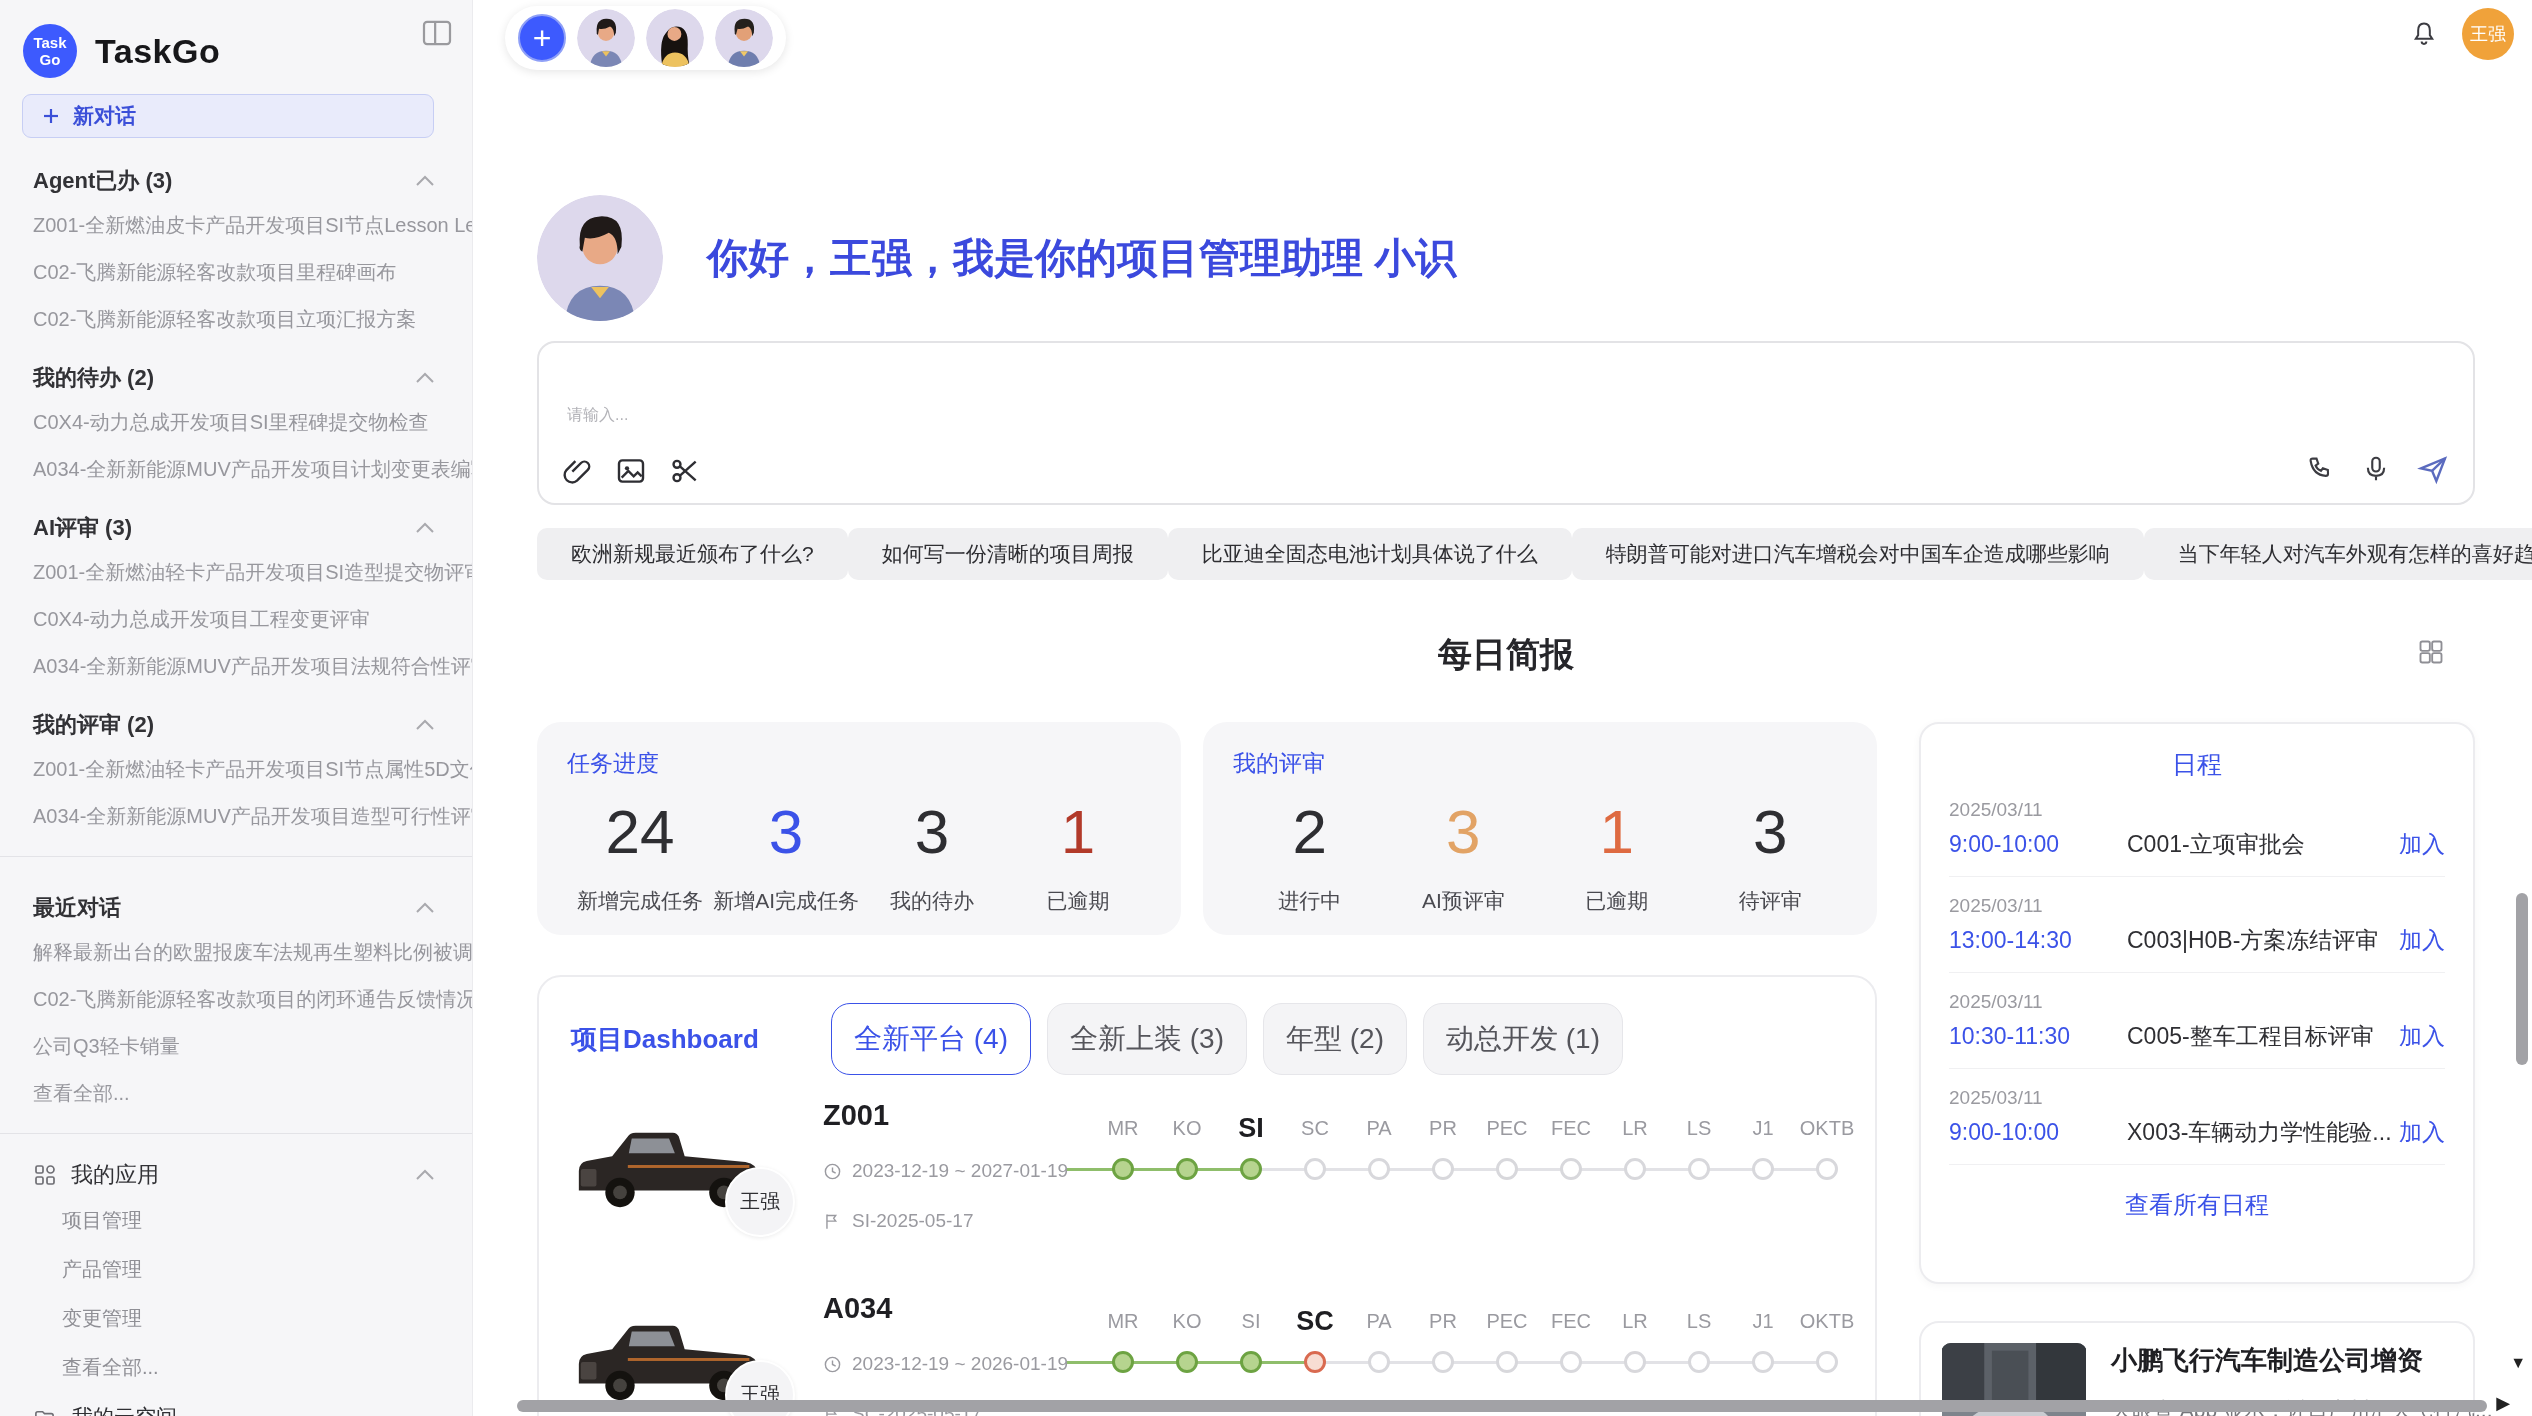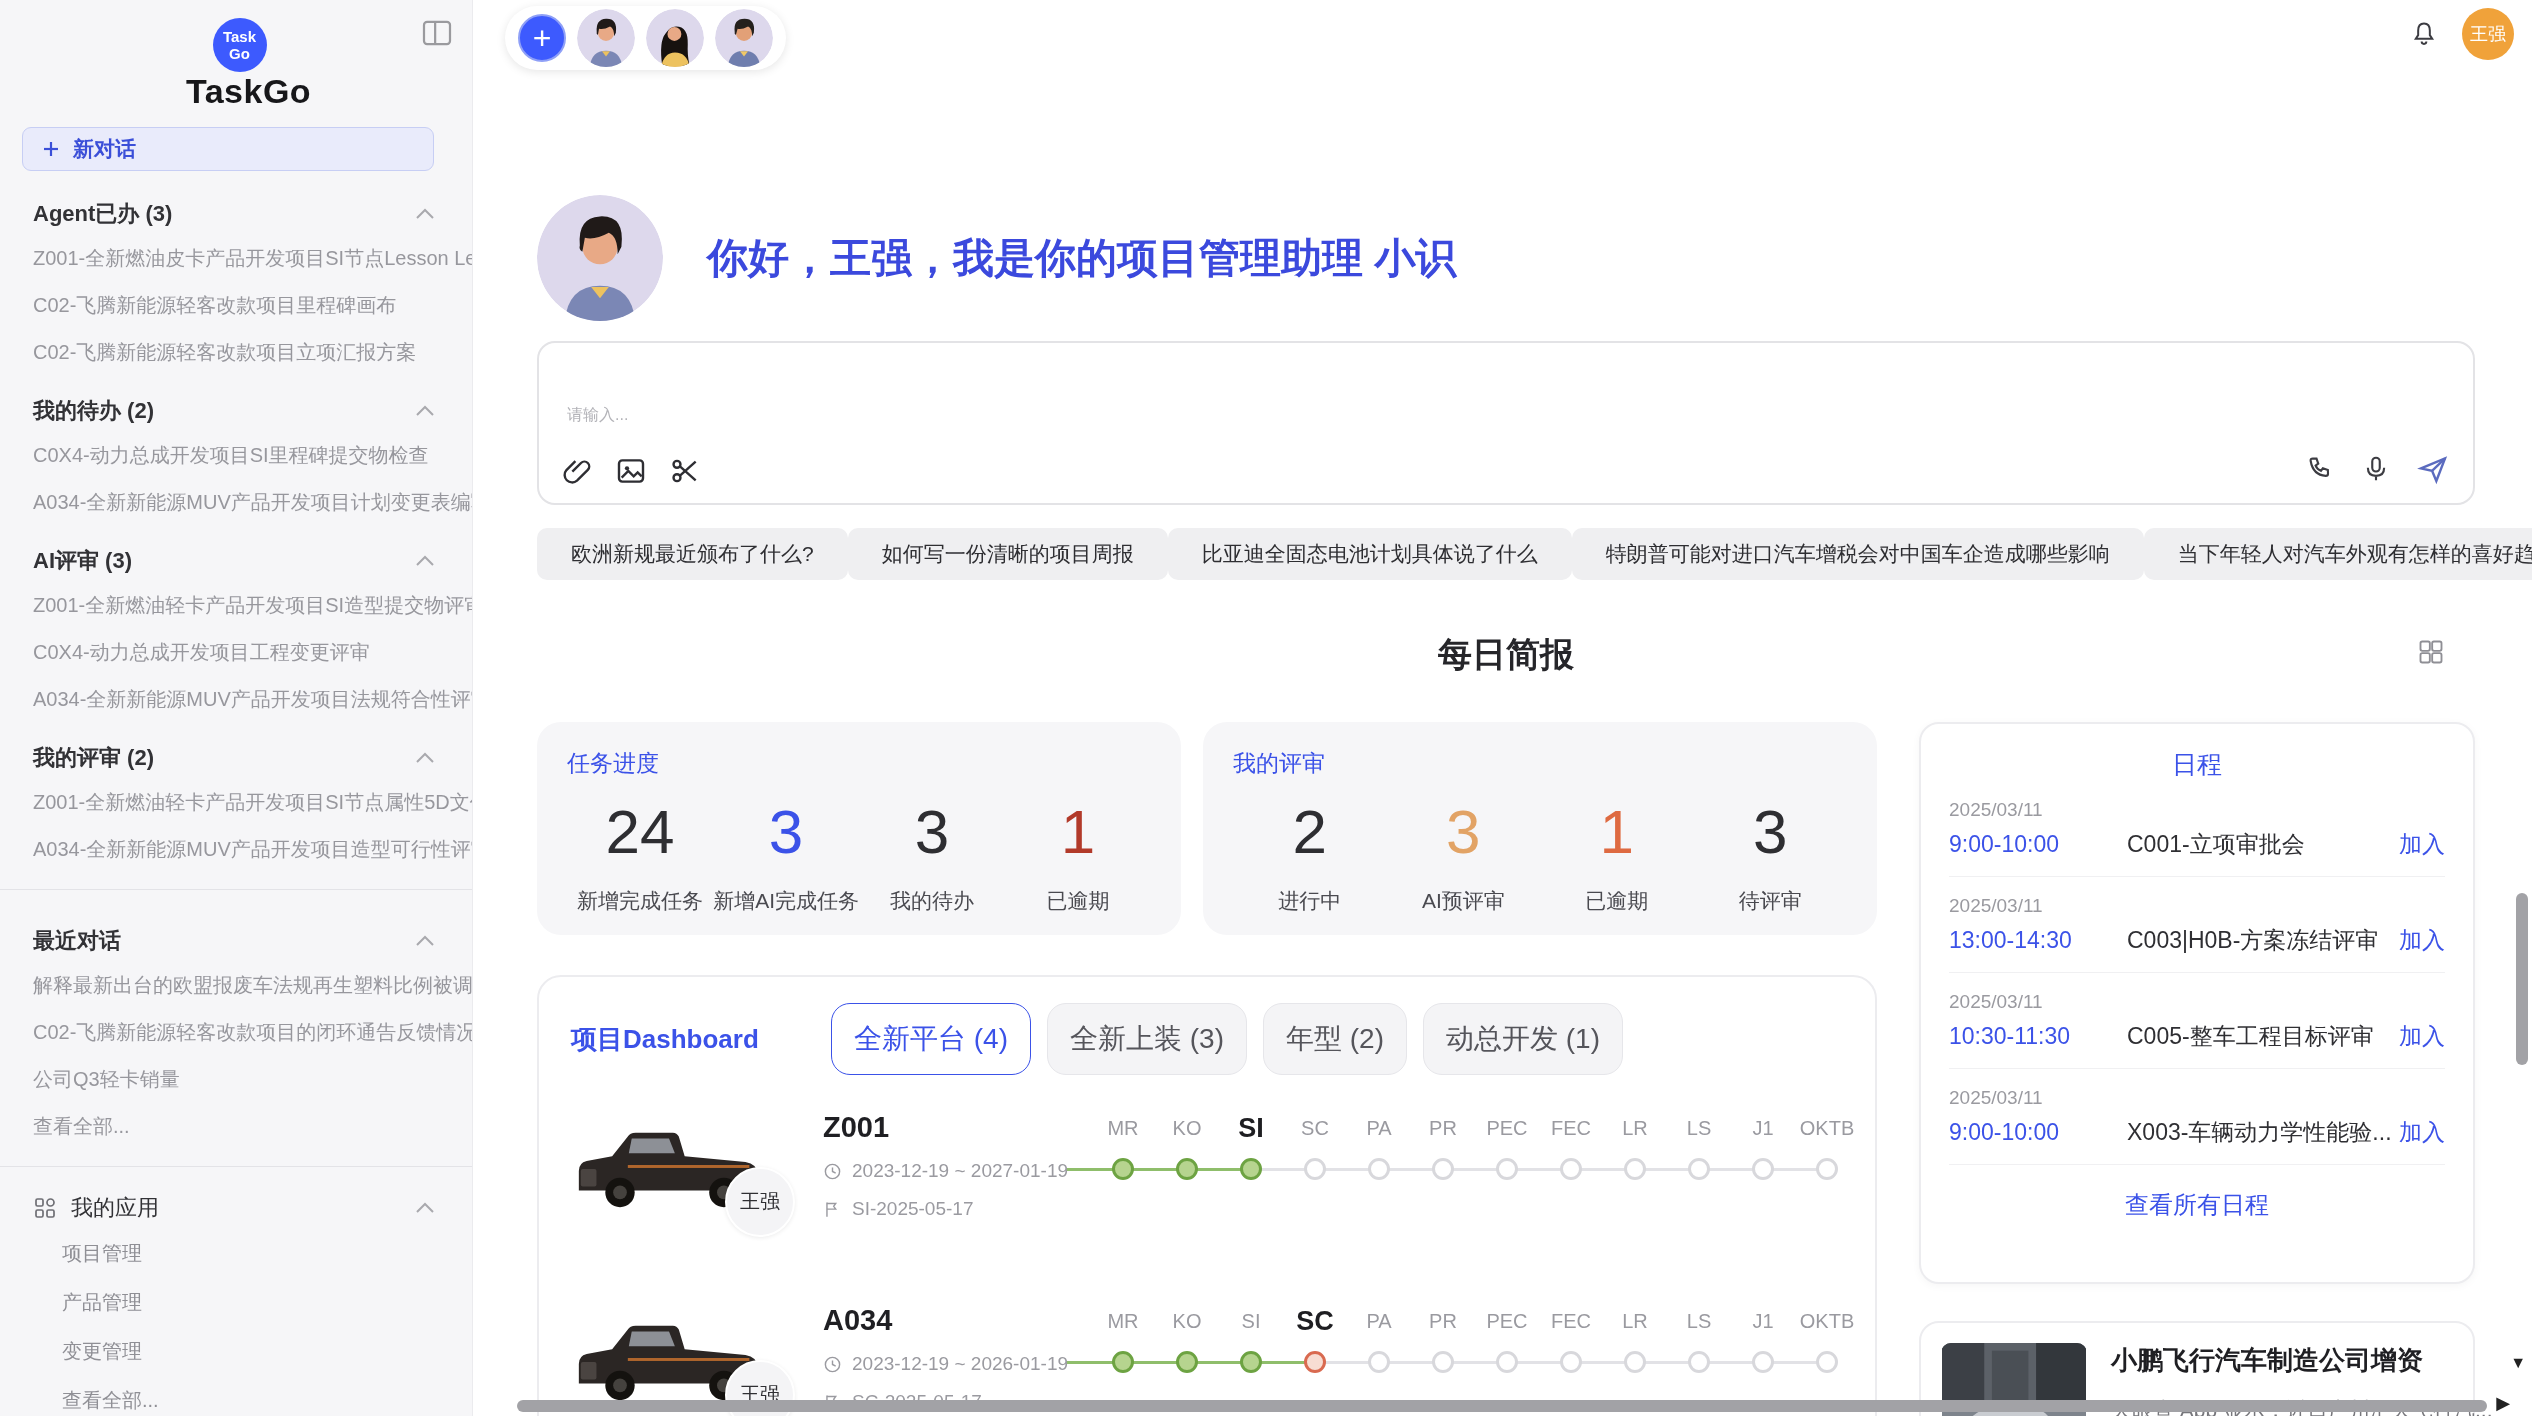--- a/index.html
+++ b/index.html
@@ -3,21 +3,21 @@
 <meta charset="utf-8">
 <style>
   html,body{margin:0;padding:0;}
   body{width:2532px;height:1416px;overflow:hidden;background:#fff;
        font-family:"Liberation Sans","DejaVu Sans",sans-serif;color:#2f2f33;}
   .app{position:relative;width:2532px;height:1416px;overflow:hidden;background:#fff;}
 
   
   .sidebar{position:absolute;left:0;top:0;bottom:0;width:473px;background:#f6f6f8;
            border-right:1px solid #ebebee;box-sizing:border-box;overflow:hidden;}
-  .sb-header{display:flex;align-items:center;padding:18px 16px 10px 23px;position:relative;flex-direction:column;}
+  .sb-header{display:flex;align-items:center;padding:24px 16px 10px 23px;position:relative;}
   .logo{width:54px;height:54px;border-radius:50%;background:#3d5afe;color:#fff;display:flex;
         flex-direction:column;align-items:center;justify-content:center;font-size:15px;font-weight:bold;line-height:17px;}
   .sb-title{font-size:34px;font-weight:bold;color:#17171a;margin-left:18px;letter-spacing:.5px;}
   .collapse-btn{position:absolute;right:20px;top:20px;color:#9a9a9e;cursor:pointer;}
   .new-chat{display:flex;align-items:center;gap:12px;margin:6px 20px 0 22px;height:44px;width:412px;
             background:#e9ebfb;border:1px solid #c7cef4;border-radius:9px;color:#3b4fd8;
             font-size:21px;font-weight:bold;padding:0 18px;cursor:pointer;box-sizing:border-box;}
   .sb-scroll{padding:8px 0 0 0;}
   .sb-sec-head{display:flex;align-items:center;justify-content:space-between;
                padding:20px 36px 6px 33px;cursor:pointer;}
@@ -87,21 +87,21 @@
   .tab{height:38px;border-radius:19px;padding:16px 22px;font-size:28px;display:flex;align-items:center;
        background:#f4f4f6;border:1px solid #e6e6ea;color:#55555b;cursor:pointer;white-space:nowrap;}
   .tab.active{background:#fff;border:1px solid #3b52e8;color:#3b52e8;}
   .proj-row{display:flex;align-items:center;height:157px;margin-top:12px;}
   .proj-img{width:196px;height:122px;border-radius:10px;background:#fff;position:relative;flex:none;}
   .owner-badge{position:absolute;right:-28px;bottom:-10px;width:66px;height:66px;border-radius:50%;
                background:#f4f4f6;border:2px solid #fff;display:flex;align-items:center;justify-content:center;
                font-size:20px;color:#2f2f33;box-shadow:0 1px 4px rgba(0,0,0,.08);}
   .proj-info{margin-left:56px;width:260px;flex:none;}
   .proj-name{font-size:29px;font-weight:bold;color:#1f1f23;}
-  .proj-meta{display:flex;align-items:center;gap:10px;font-size:19px;color:#9a9aa0;margin-top:16px;}
+  .proj-meta{display:flex;align-items:center;gap:10px;font-size:19px;color:#9a9aa0;margin-top:28px;}
   .chain{position:relative;width:768px;margin-left:8px;flex:none;height:110px;}
   .ms{position:absolute;top:0;width:64px;text-align:center;}
   .ms-label{font-size:20px;color:#9a9aa0;height:34px;line-height:34px;}
   .ms.cur .ms-label{font-size:27px;font-weight:bold;color:#1e1e22;}
   .ms-dot{width:22px;height:22px;border-radius:50%;background:#fff;border:3px solid #d8d8dc;
           box-sizing:border-box;margin:13px auto 0;}
   .ms.done .ms-dot{background:#b6d48f;border-color:#6da342;}
   .ms.overdue .ms-dot{background:#f7ddd3;border-color:#d96a50;}
   .cline{position:absolute;height:3px;top:57px;}
   .cline.green{background:#8fbe6b;}

